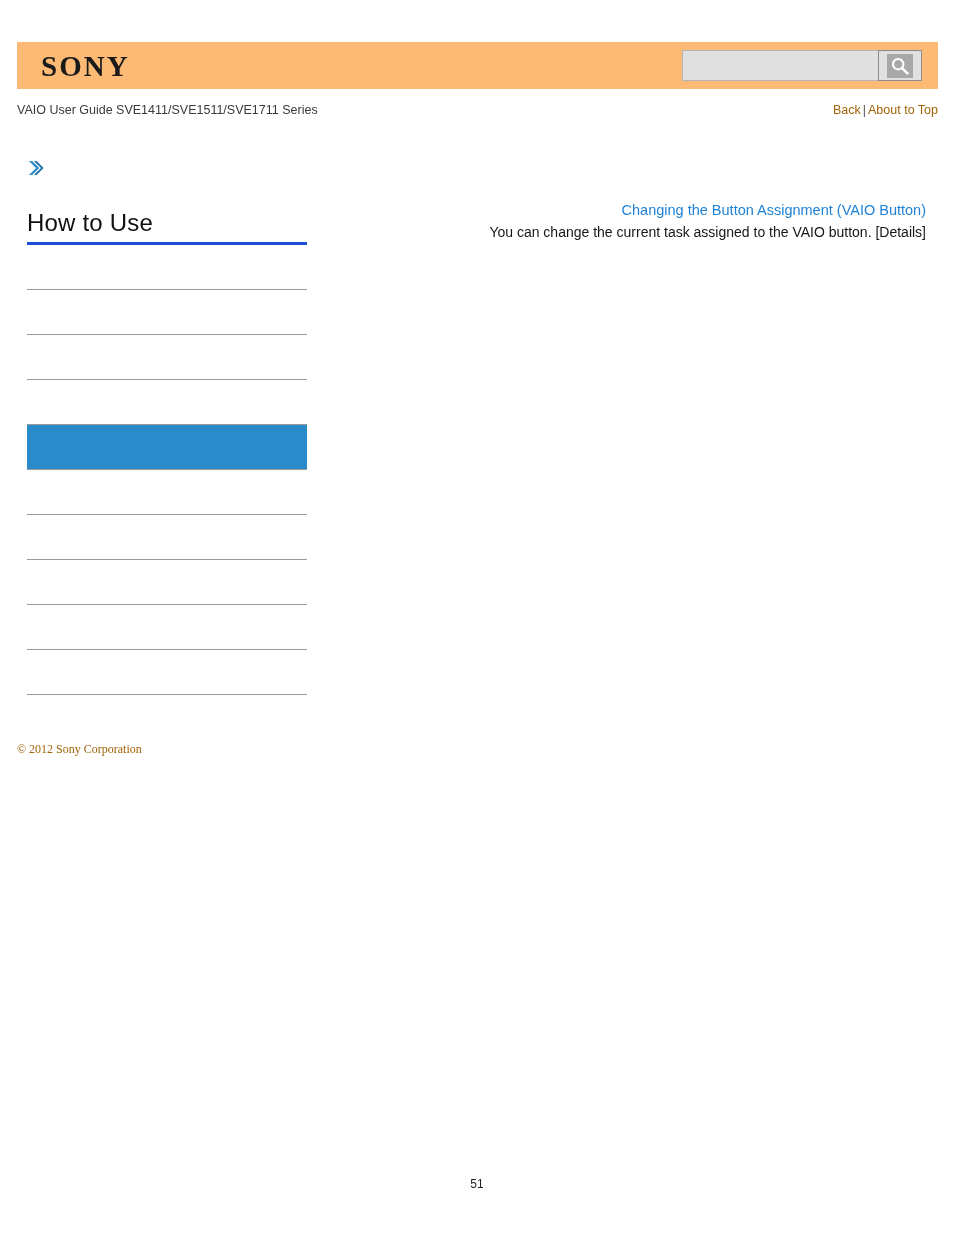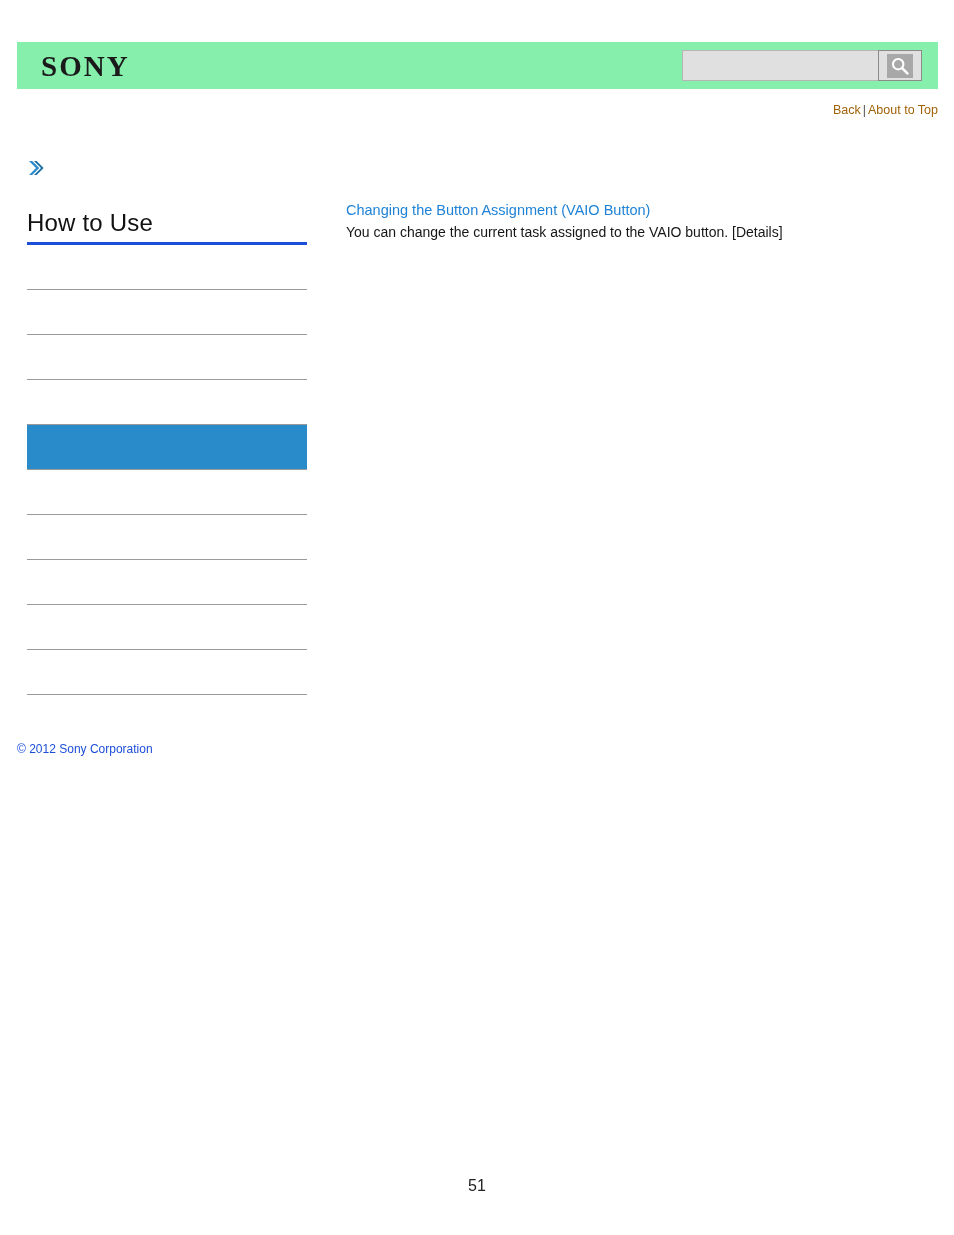--- a/index.html
+++ b/index.html
@@ -24,21 +24,21 @@
     overflow: hidden;
   }
 
   
   .header-band {
     position: absolute;
     left: 17px;
     top: 42px;
     width: 921px;
     height: 47px;
-    background: #86efac;
+    background: #fdba74;
   }
   .sony-logo {
     position: absolute;
     left: 24px;
     top: 8px;
     font-family: "Liberation Serif", "DejaVu Serif", serif;
     font-weight: bold;
     font-size: 29px;
     letter-spacing: 2.0px;
     color: #1a1a1a;
@@ -166,34 +166,36 @@
     color: #ffffff;
     border-bottom: 1px solid #9a9a9a;
   }
 
   
   .copyright {
     position: absolute;
     left: 17px;
     top: 741px;
     font-size: 12px;
-    color: #1d4ed8;
+    color: #a16207;
     line-height: 16px;
     white-space: nowrap;
+    font-family: Liberation Serif, serif;
   }
 
   
   .content {
     position: absolute;
     left: 346px;
     top: 200px;
     width: 580px;
   }
   .topic {
     margin-bottom: 0;
+    text-align: right;
   }
   .topic-link {
     display: block;
     font-size: 14.5px;
     color: #1f82d6;
     text-decoration: none;
     line-height: 20px;
     margin: 0 0 3px 0;
   }
   .topic-desc {
@@ -210,21 +212,21 @@
     height: 0;
   }
 
   
   .page-number {
     position: absolute;
     left: 0;
     right: 0;
     top: 1177px;
     text-align: center;
-    font-size: 16px;
+    font-size: 12px;
     color: #222;
   }
 </style>
 </head>
 <body>
 
 <div class="page">
 
   <div class="header-band">
     <div class="sony-logo">SONY</div>
@@ -236,20 +238,21 @@
           <svg width="20" height="20" viewBox="0 0 20 20" aria-hidden="true">
             <circle cx="8.2" cy="8.2" r="5.2" fill="none" stroke="#ffffff" stroke-width="2.1"></circle>
             <line x1="12.1" y1="12.1" x2="17.4" y2="17.4" stroke="#ffffff" stroke-width="2.6" stroke-linecap="round"></line>
           </svg>
         </span>
       </button>
     </div>
   </div>
 
   <div class="title-row">
+    <div class="guide-title">VAIO User Guide SVE1411/SVE1511/SVE1711 Series</div>
     <div class="nav-links">
       <a href="#">Back</a><span class="nav-sep">|</span><a href="#">About to Top</a>
     </div>
   </div>
 
   <div class="sidebar">
     <span class="breadcrumb-arrow">
       <svg width="18" height="20" viewBox="0 0 18 20" aria-hidden="true">
         <path d="M2 3 L9 10 L2 17 L5.2 17 L12.2 10 L5.2 3 Z" fill="#2a8bcb"></path>
         <path d="M7 3 L14 10 L7 17 L9.6 17 L16.6 10 L9.6 3 Z" fill="#1b6ea8"></path>

